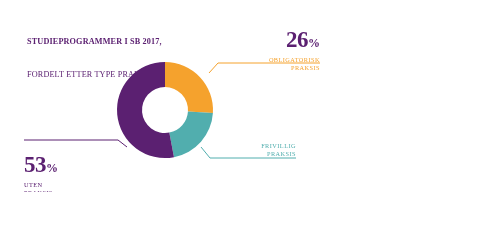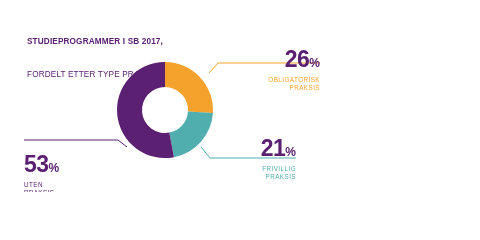--- a/index.html
+++ b/index.html
@@ -12,20 +12,21 @@
     height: 192px;
     overflow: hidden;
     font-family: "Liberation Sans", sans-serif;
     -webkit-font-smoothing: antialiased;
   }
   #stage {
     position: relative;
     width: 416px;
     height: 192px;
     background: #ffffff;
+    font-family: Liberation Serif, serif;
   }
 
   
   #chart-title {
     position: absolute;
     left: 27px;
     top: 14px;
     line-height: 11px;
     white-space: pre;
   }
@@ -66,21 +67,21 @@
   }
   .callout .sub {
     font-size: 6.3px;
     line-height: 8px;
     letter-spacing: 0.45px;
     white-space: pre-line;
     font-weight: normal;
   }
 
   
-  #callout-obligatorisk { left: 256px; top: 48px; text-align: right; width: 64px; }
+  #callout-obligatorisk { left: 256px; top: 28px; text-align: right; width: 64px; }
   #callout-obligatorisk .value { text-align: right; }
   #callout-obligatorisk .sub { color: #F5A22D; text-align: right; margin-top: 5px; }
 
   
   #callout-uten { left: 24px; top: 113px; text-align: left; width: 80px; }
   #callout-uten .value { text-align: left; margin-top: 40px; }
   #callout-uten .sub { color: #5B2071; text-align: left; margin-top: 5px; }
 
   
   #callout-frivillig { left: 232px; top: 137px; text-align: right; width: 64px; }
@@ -122,20 +123,17 @@
 
   <div class="callout" id="callout-uten">
     <div class="value">
       <span class="num">53</span><span class="pct">%</span>
     </div>
     <div class="sub">UTEN
 PRAKSIS</div>
   </div>
 
   <div class="callout" id="callout-frivillig">
-    <div class="value">
-      <span class="num">21</span><span class="pct">%</span>
-    </div>
     <div class="sub">FRIVILLIG
 PRAKSIS</div>
   </div>
 
 </div>
 
 </body></html>

